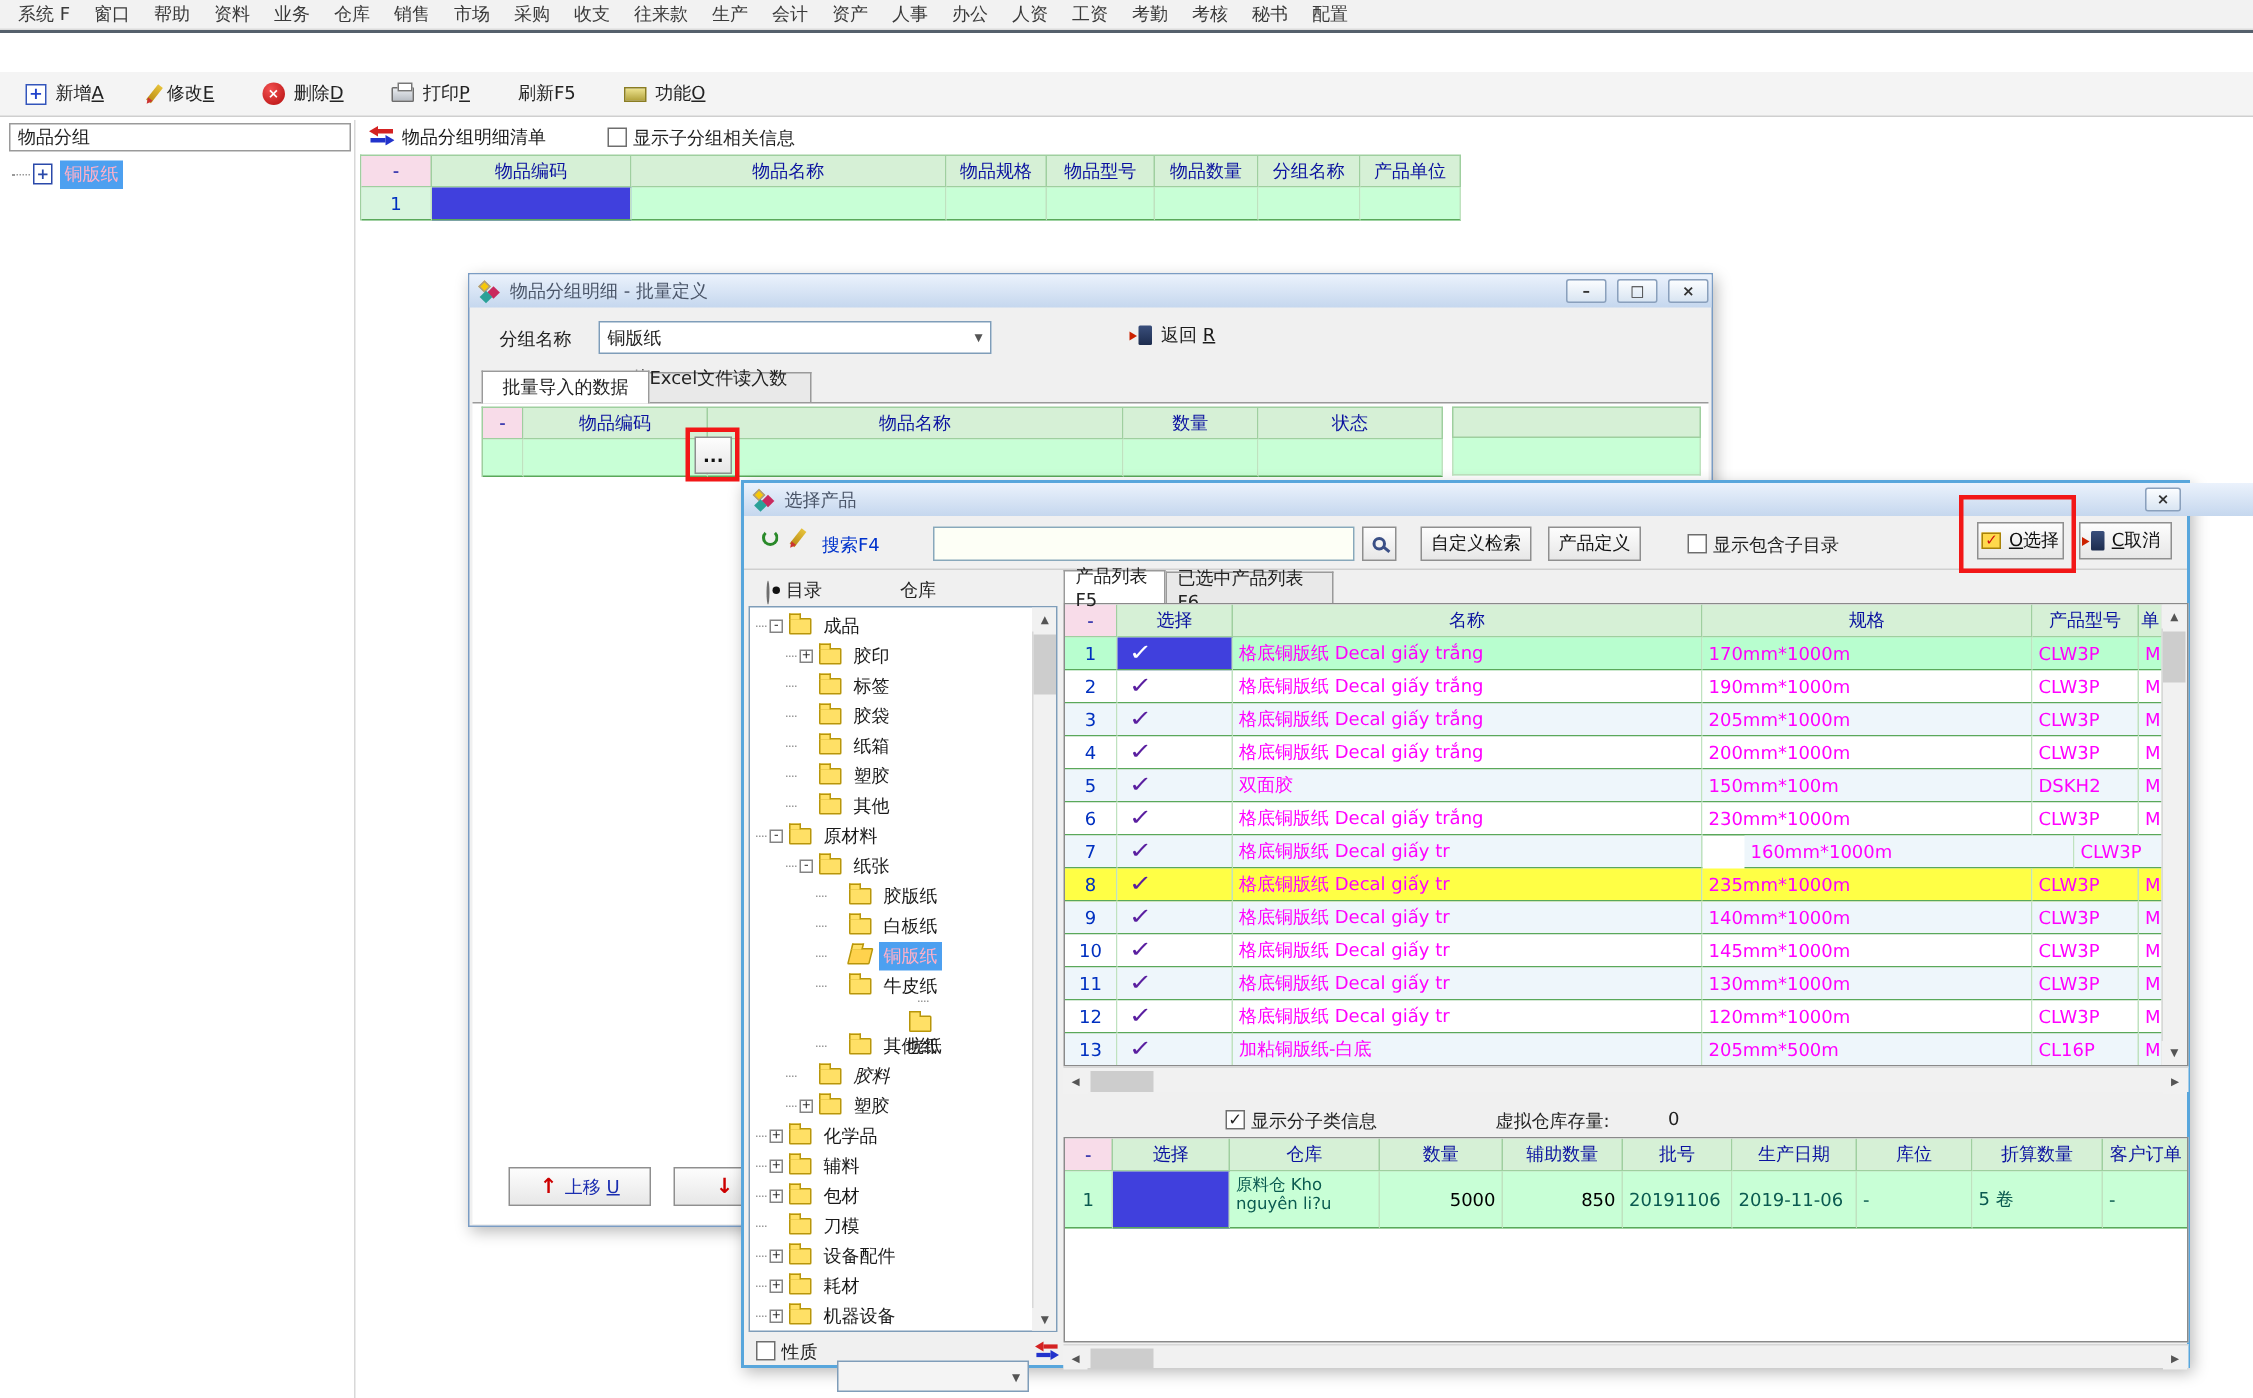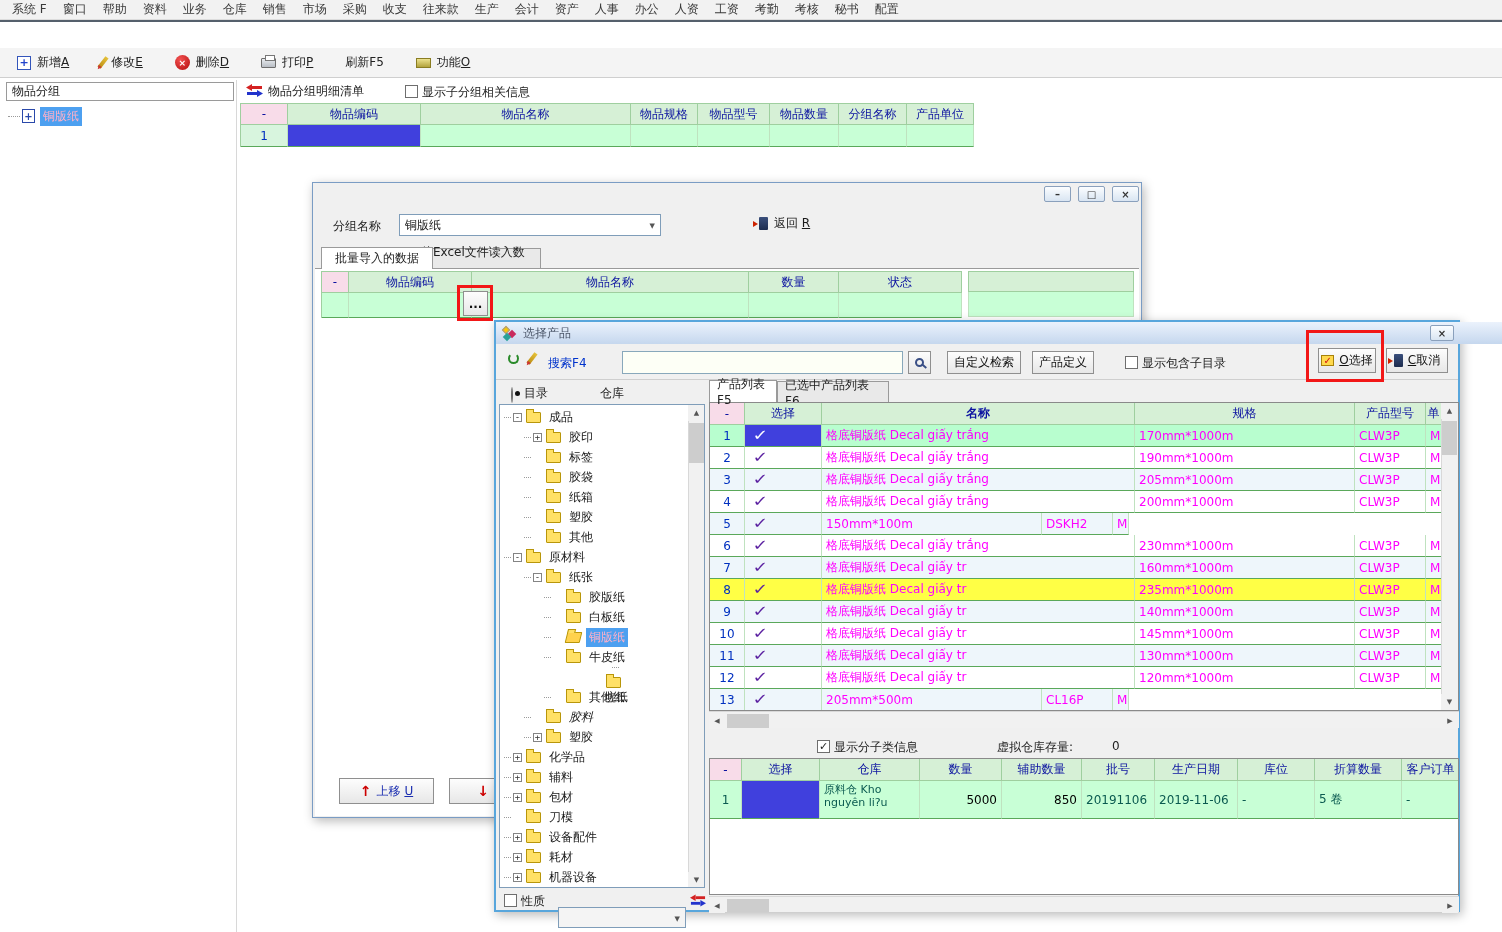--- a/index.html
+++ b/index.html
@@ -204,20 +204,28 @@
         <div class="gc mintcell" style="width: 67px; height: 22px;"></div>
         <div class="gc mintcell" style="width: 72px; height: 22px;"></div>
         <div class="gc mintcell" style="width: 69px; height: 22px;"></div>
         <div class="gc mintcell" style="width: 68px; height: 22px;"></div>
         <div class="gc mintcell" style="width: 67px; height: 22px;"></div>
       </div>
     </div>
 </div>
 
 <div class="dialog batch-dialog">
+  <div class="titlebar abs" style="left:0;top:0;width:828px;height:22px">
+    <span class="app-icon">
+        <i class="d1"></i>
+        <i class="d2"></i>
+        <i class="d3"></i>
+      </span>
+    <span>物品分组明细 - 批量定义</span>
+  </div>
   <div class="winbtn" style="left:731px;top:3px;width:27px;height:16px">
     <span>–</span>
     </div>
   <div class="winbtn" style="left:765px;top:3px;width:27px;height:16px">
     <span>□</span>
     </div>
   <div class="winbtn" style="left:799px;top:3px;width:27px;height:16px">
     <span>×</span>
     </div>
 
@@ -490,21 +498,21 @@
     </div>
   <div class="tab" style="left:281px;top:59px;width:112px;height:21px">
     <span>已选中产品列表F6</span>
     </div>
 
   <div class="abs" style="left:213px;top:80px;width:750px;height:309px;border:1px solid #8a8a8a;background:#fff;overflow:hidden">
     <div id="prod-grid" class="grid" style="left:0;top:0;border:none">
         <div class="grow">
           <div class="gh pinkh" style="width: 35px; height: 22px;">-</div>
           <div class="gh" style="width: 77px; height: 22px;">选择</div>
-          <div class="gh" style="width: 313px; height: 22px; font-weight: bold;">名称</div>
+          <div class="gh" style="width: 313px; height: 22px;">名称</div>
           <div class="gh" style="width: 220px; height: 22px;">规格</div>
           <div class="gh" style="width: 71px; height: 22px;">产品型号</div>
           <div class="gh" style="width: 16px; height: 22px;">单</div>
         </div>
         <div class="grow row-current">
           <div class="gc pcell numcell2" style="width: 35px; height: 22px;">1</div>
           <div class="gc pcell checkcell bluecell" style="width: 77px; height: 22px;">
             <div class="chk">✓</div>
           </div>
           <div class="gc pcell magt" style="width: 313px; height: 22px;">格底铜版纸 Decal giấy trắng</div>
@@ -540,41 +548,42 @@
           <div class="gc pcell magt" style="width: 313px; height: 22px;">格底铜版纸 Decal giấy trắng</div>
           <div class="gc pcell magt" style="width: 220px; height: 22px;">200mm*1000m</div>
           <div class="gc pcell magt" style="width: 71px; height: 22px;">CLW3P</div>
           <div class="gc pcell magt" style="width: 16px; height: 22px;">M</div>
         </div>
         <div class="grow row-alt">
           <div class="gc pcell numcell2" style="width: 35px; height: 22px;">5</div>
           <div class="gc pcell checkcell" style="width: 77px; height: 22px;">
             <div class="chk">✓</div>
           </div>
+          <div class="gc pcell magt" style="width: 313px; height: 22px;">双面胶</div>
           <div class="gc pcell magt" style="width: 220px; height: 22px;">150mm*100m</div>
           <div class="gc pcell magt" style="width: 71px; height: 22px;">DSKH2</div>
           <div class="gc pcell magt" style="width: 16px; height: 22px;">M</div>
         </div>
         <div class="grow ">
           <div class="gc pcell numcell2" style="width: 35px; height: 22px;">6</div>
           <div class="gc pcell checkcell" style="width: 77px; height: 22px;">
             <div class="chk">✓</div>
           </div>
           <div class="gc pcell magt" style="width: 313px; height: 22px;">格底铜版纸 Decal giấy trắng</div>
           <div class="gc pcell magt" style="width: 220px; height: 22px;">230mm*1000m</div>
           <div class="gc pcell magt" style="width: 71px; height: 22px;">CLW3P</div>
           <div class="gc pcell magt" style="width: 16px; height: 22px;">M</div>
         </div>
         <div class="grow row-alt">
           <div class="gc pcell numcell2" style="width: 35px; height: 22px;">7</div>
           <div class="gc pcell checkcell" style="width: 77px; height: 22px;">
             <div class="chk">✓</div>
           </div>
           <div class="gc pcell magt" style="width: 313px; height: 22px;">格底铜版纸 Decal giấy tr</div>
-          <div class="gc pcell magt" style="width: 220px; height: 22px;">160mm*1000m</div>
+          <div class="gc pcell magt" style="width: 220px; height: 22px; margin-left: 28px;">160mm*1000m</div>
           <div class="gc pcell magt" style="width: 71px; height: 22px;">CLW3P</div>
           <div class="gc pcell magt" style="width: 16px; height: 22px;">M</div>
         </div>
         <div class="grow row-hl">
           <div class="gc pcell numcell2" style="width: 35px; height: 22px;">8</div>
           <div class="gc pcell checkcell" style="width: 77px; height: 22px;">
             <div class="chk">✓</div>
           </div>
           <div class="gc pcell magt" style="width: 313px; height: 22px;">格底铜版纸 Decal giấy tr</div>
           <div class="gc pcell magt" style="width: 220px; height: 22px;">235mm*1000m</div>
@@ -619,20 +628,21 @@
           <div class="gc pcell magt" style="width: 313px; height: 22px;">格底铜版纸 Decal giấy tr</div>
           <div class="gc pcell magt" style="width: 220px; height: 22px;">120mm*1000m</div>
           <div class="gc pcell magt" style="width: 71px; height: 22px;">CLW3P</div>
           <div class="gc pcell magt" style="width: 16px; height: 22px;">M</div>
         </div>
         <div class="grow row-alt">
           <div class="gc pcell numcell2" style="width: 35px; height: 22px;">13</div>
           <div class="gc pcell checkcell" style="width: 77px; height: 22px;">
             <div class="chk">✓</div>
           </div>
+          <div class="gc pcell magt" style="width: 313px; height: 22px;">加粘铜版纸-白底</div>
           <div class="gc pcell magt" style="width: 220px; height: 22px;">205mm*500m</div>
           <div class="gc pcell magt" style="width: 71px; height: 22px;">CL16P</div>
           <div class="gc pcell magt" style="width: 16px; height: 22px;">M</div>
         </div>
       </div>
     <div class="vscroll" style="left:731px;top:0;width:17px;height:308px"></div>
     <div class="sarrow" style="left:731px;top:0;width:17px;height:16px">▲</div>
     <div class="sthumb" style="left:732px;top:18px;width:15px;height:34px"></div>
     <div class="sarrow" style="left:731px;top:291px;width:17px;height:16px">▼</div>
   </div>

